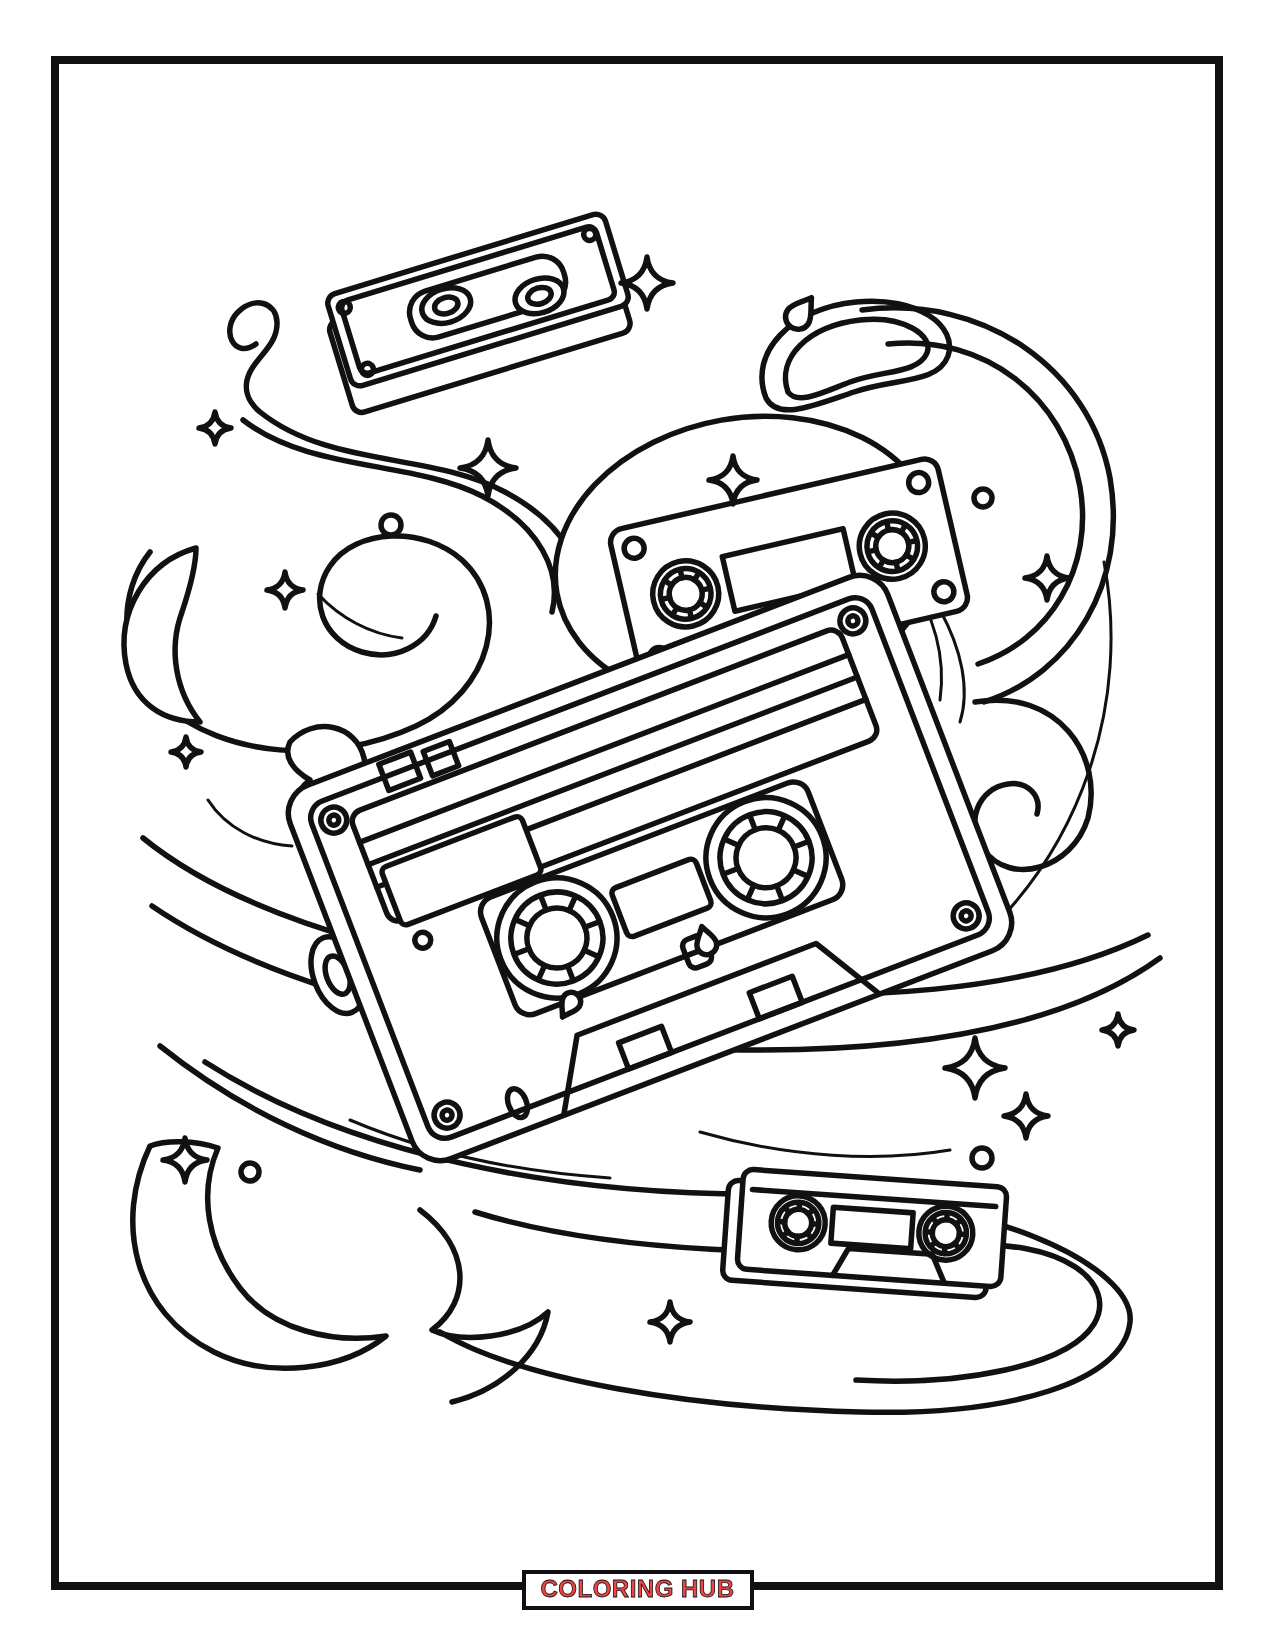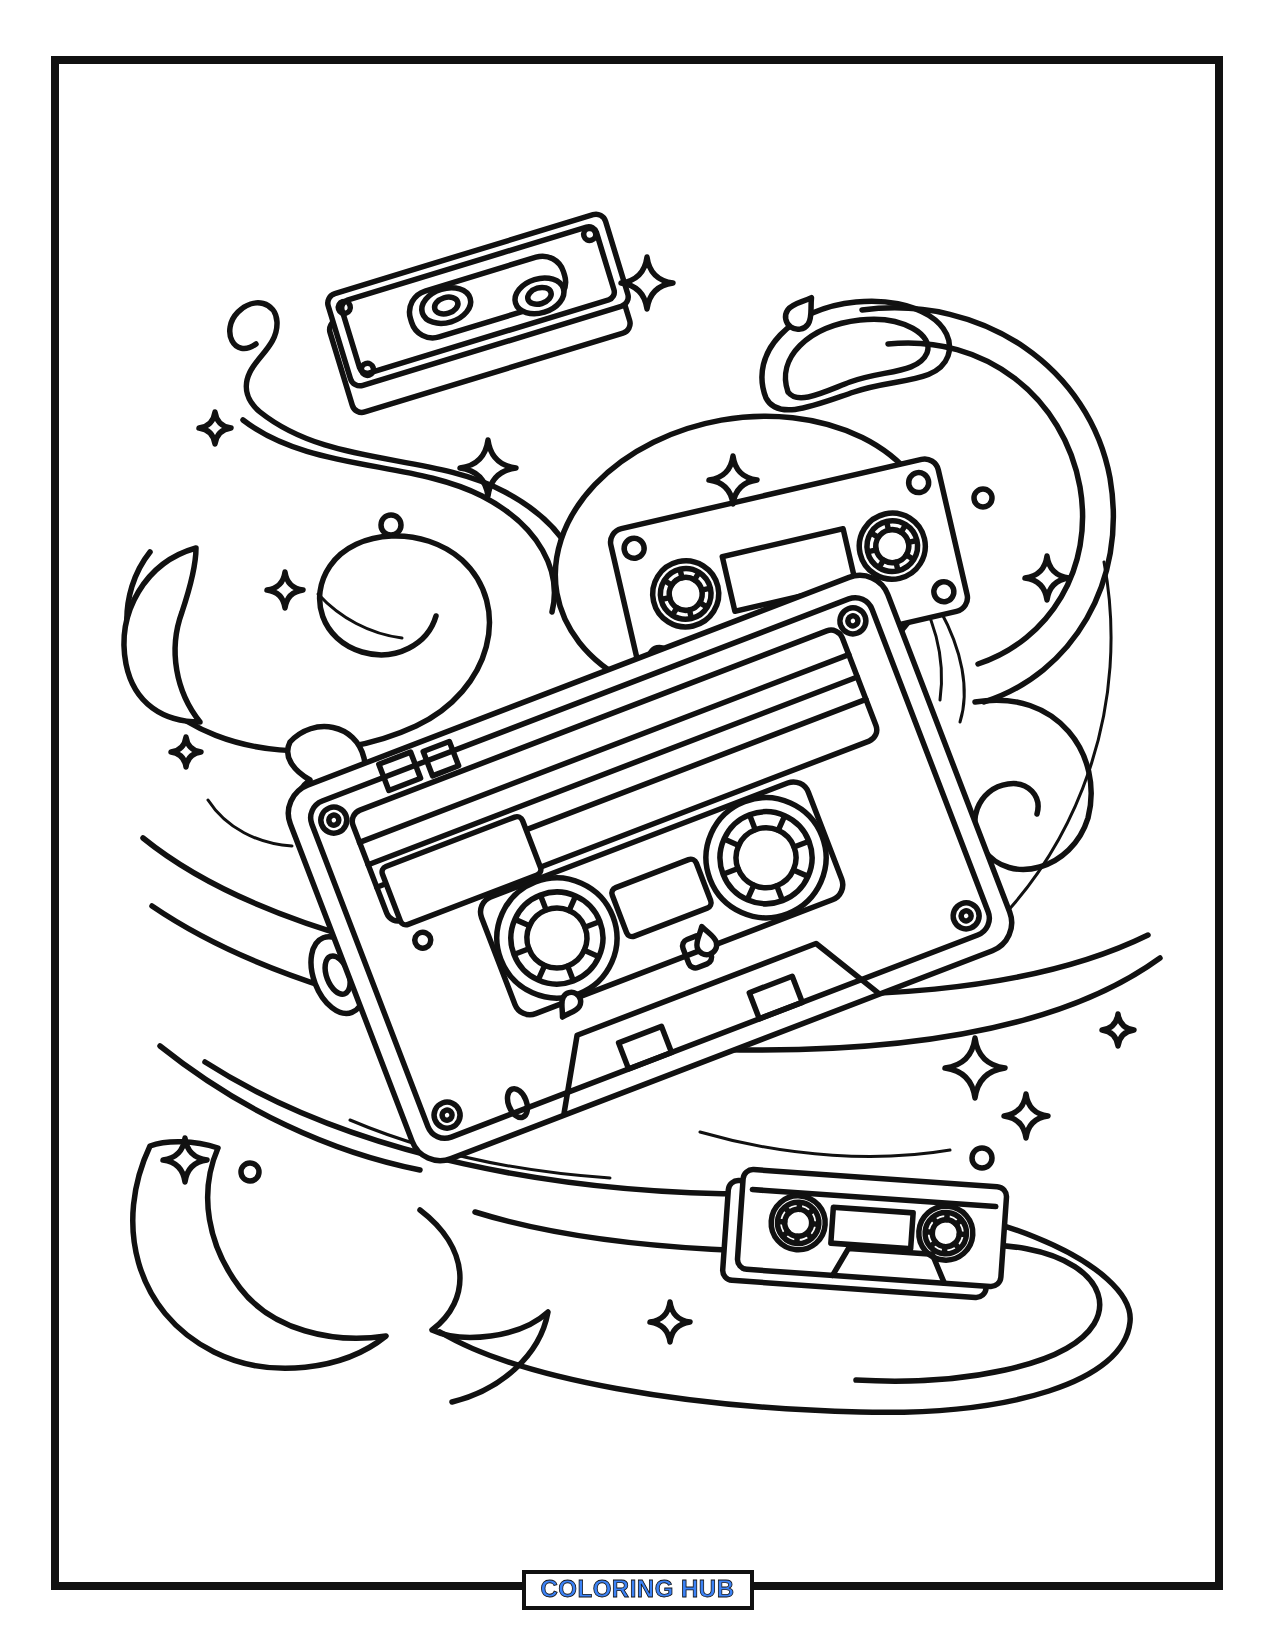--- a/index.html
+++ b/index.html
@@ -4,21 +4,21 @@
 <style>
   html,body{margin:0;padding:0;}
   body{width:1275px;height:1650px;background:#ffffff;font-family:"Liberation Sans",sans-serif;}
   .page{position:relative;width:1275px;height:1650px;background:#fff;overflow:hidden;}
   .frame{position:absolute;left:51px;top:56px;width:1172px;height:1534px;
          border:8px solid #111;box-sizing:border-box;background:transparent;}
   svg.art{position:absolute;left:0;top:0;width:1275px;height:1650px;}
   .art *{stroke-linecap:round;stroke-linejoin:round;}
   .brand{position:absolute;left:50%;top:1570px;transform:translateX(-50%);
          background:#fff;border:4px solid #111;padding:1px 15px 3px;
-         font-weight:bold;font-size:24px;letter-spacing:0.5px;color:#3b82f6;
+         font-weight:bold;font-size:24px;letter-spacing:0.5px;color:#ef4444;
          -webkit-text-stroke:0.8px #111;white-space:nowrap;}
 </style>
 </head>
 <body>
 
 <div class="page">
 
   <svg class="art" viewBox="0 0 1275 1650" fill="none" stroke="#111" stroke-width="5.5">
     <defs>
       <g id="gSparkle">

